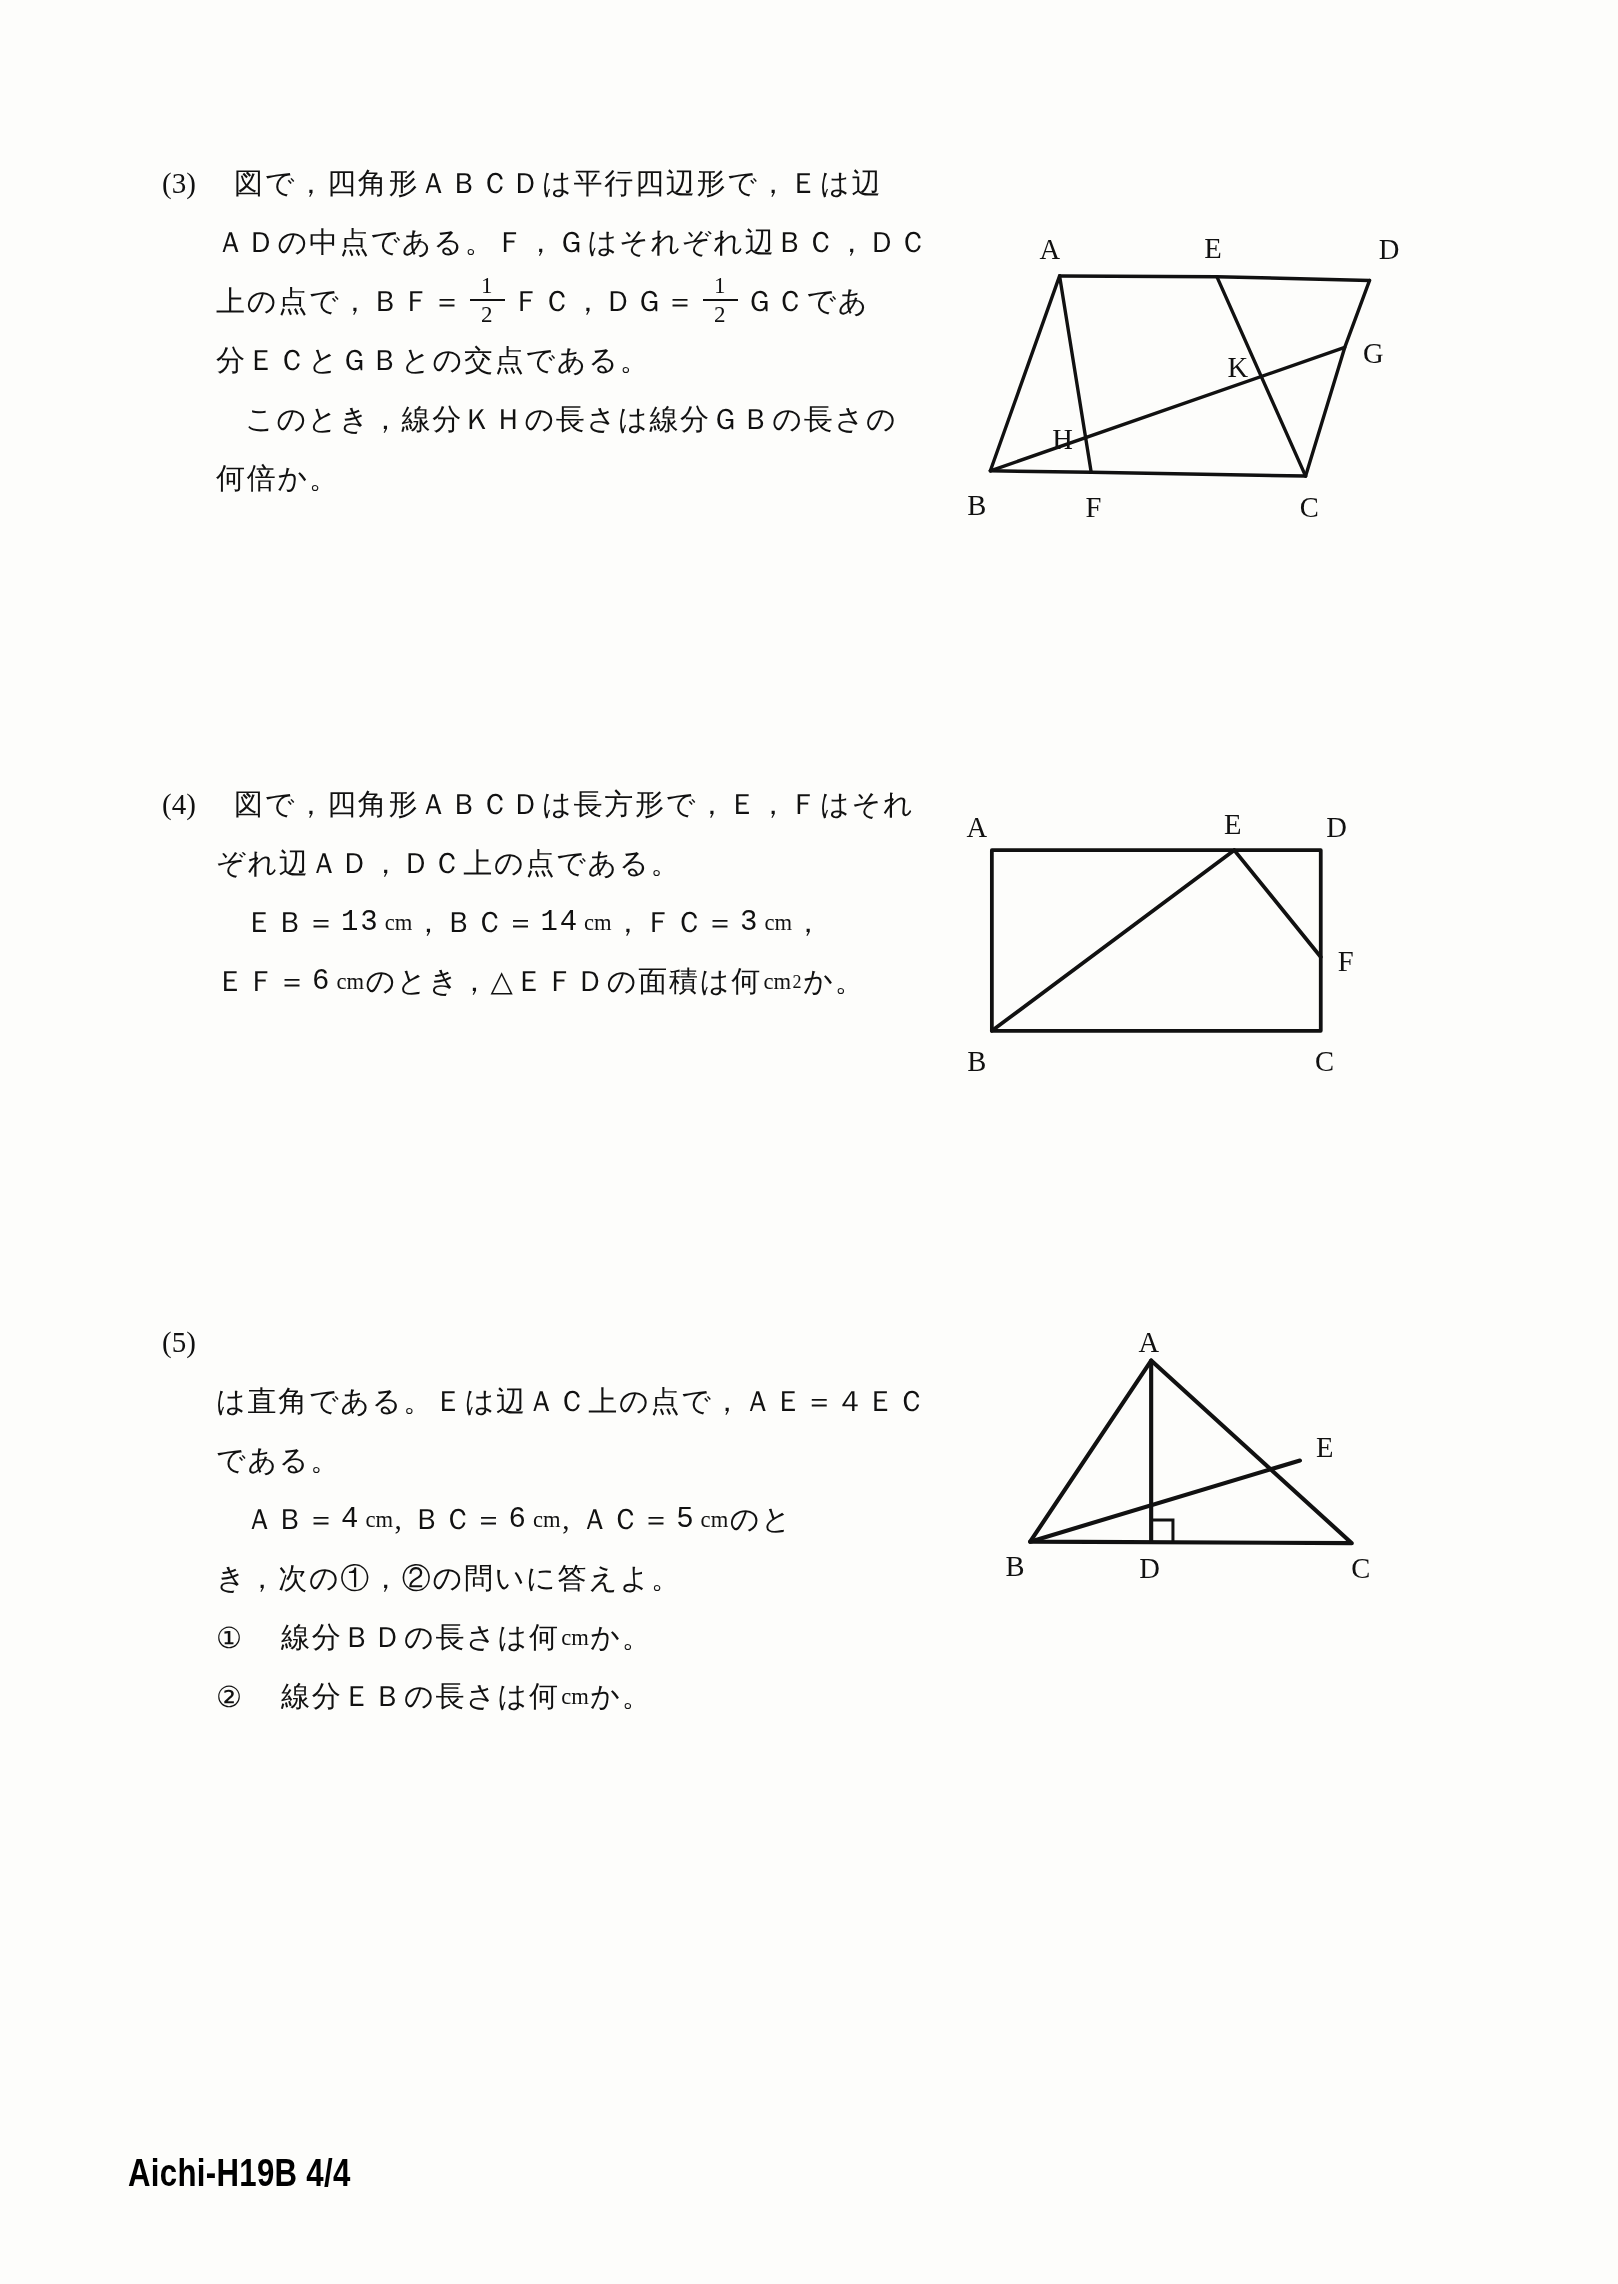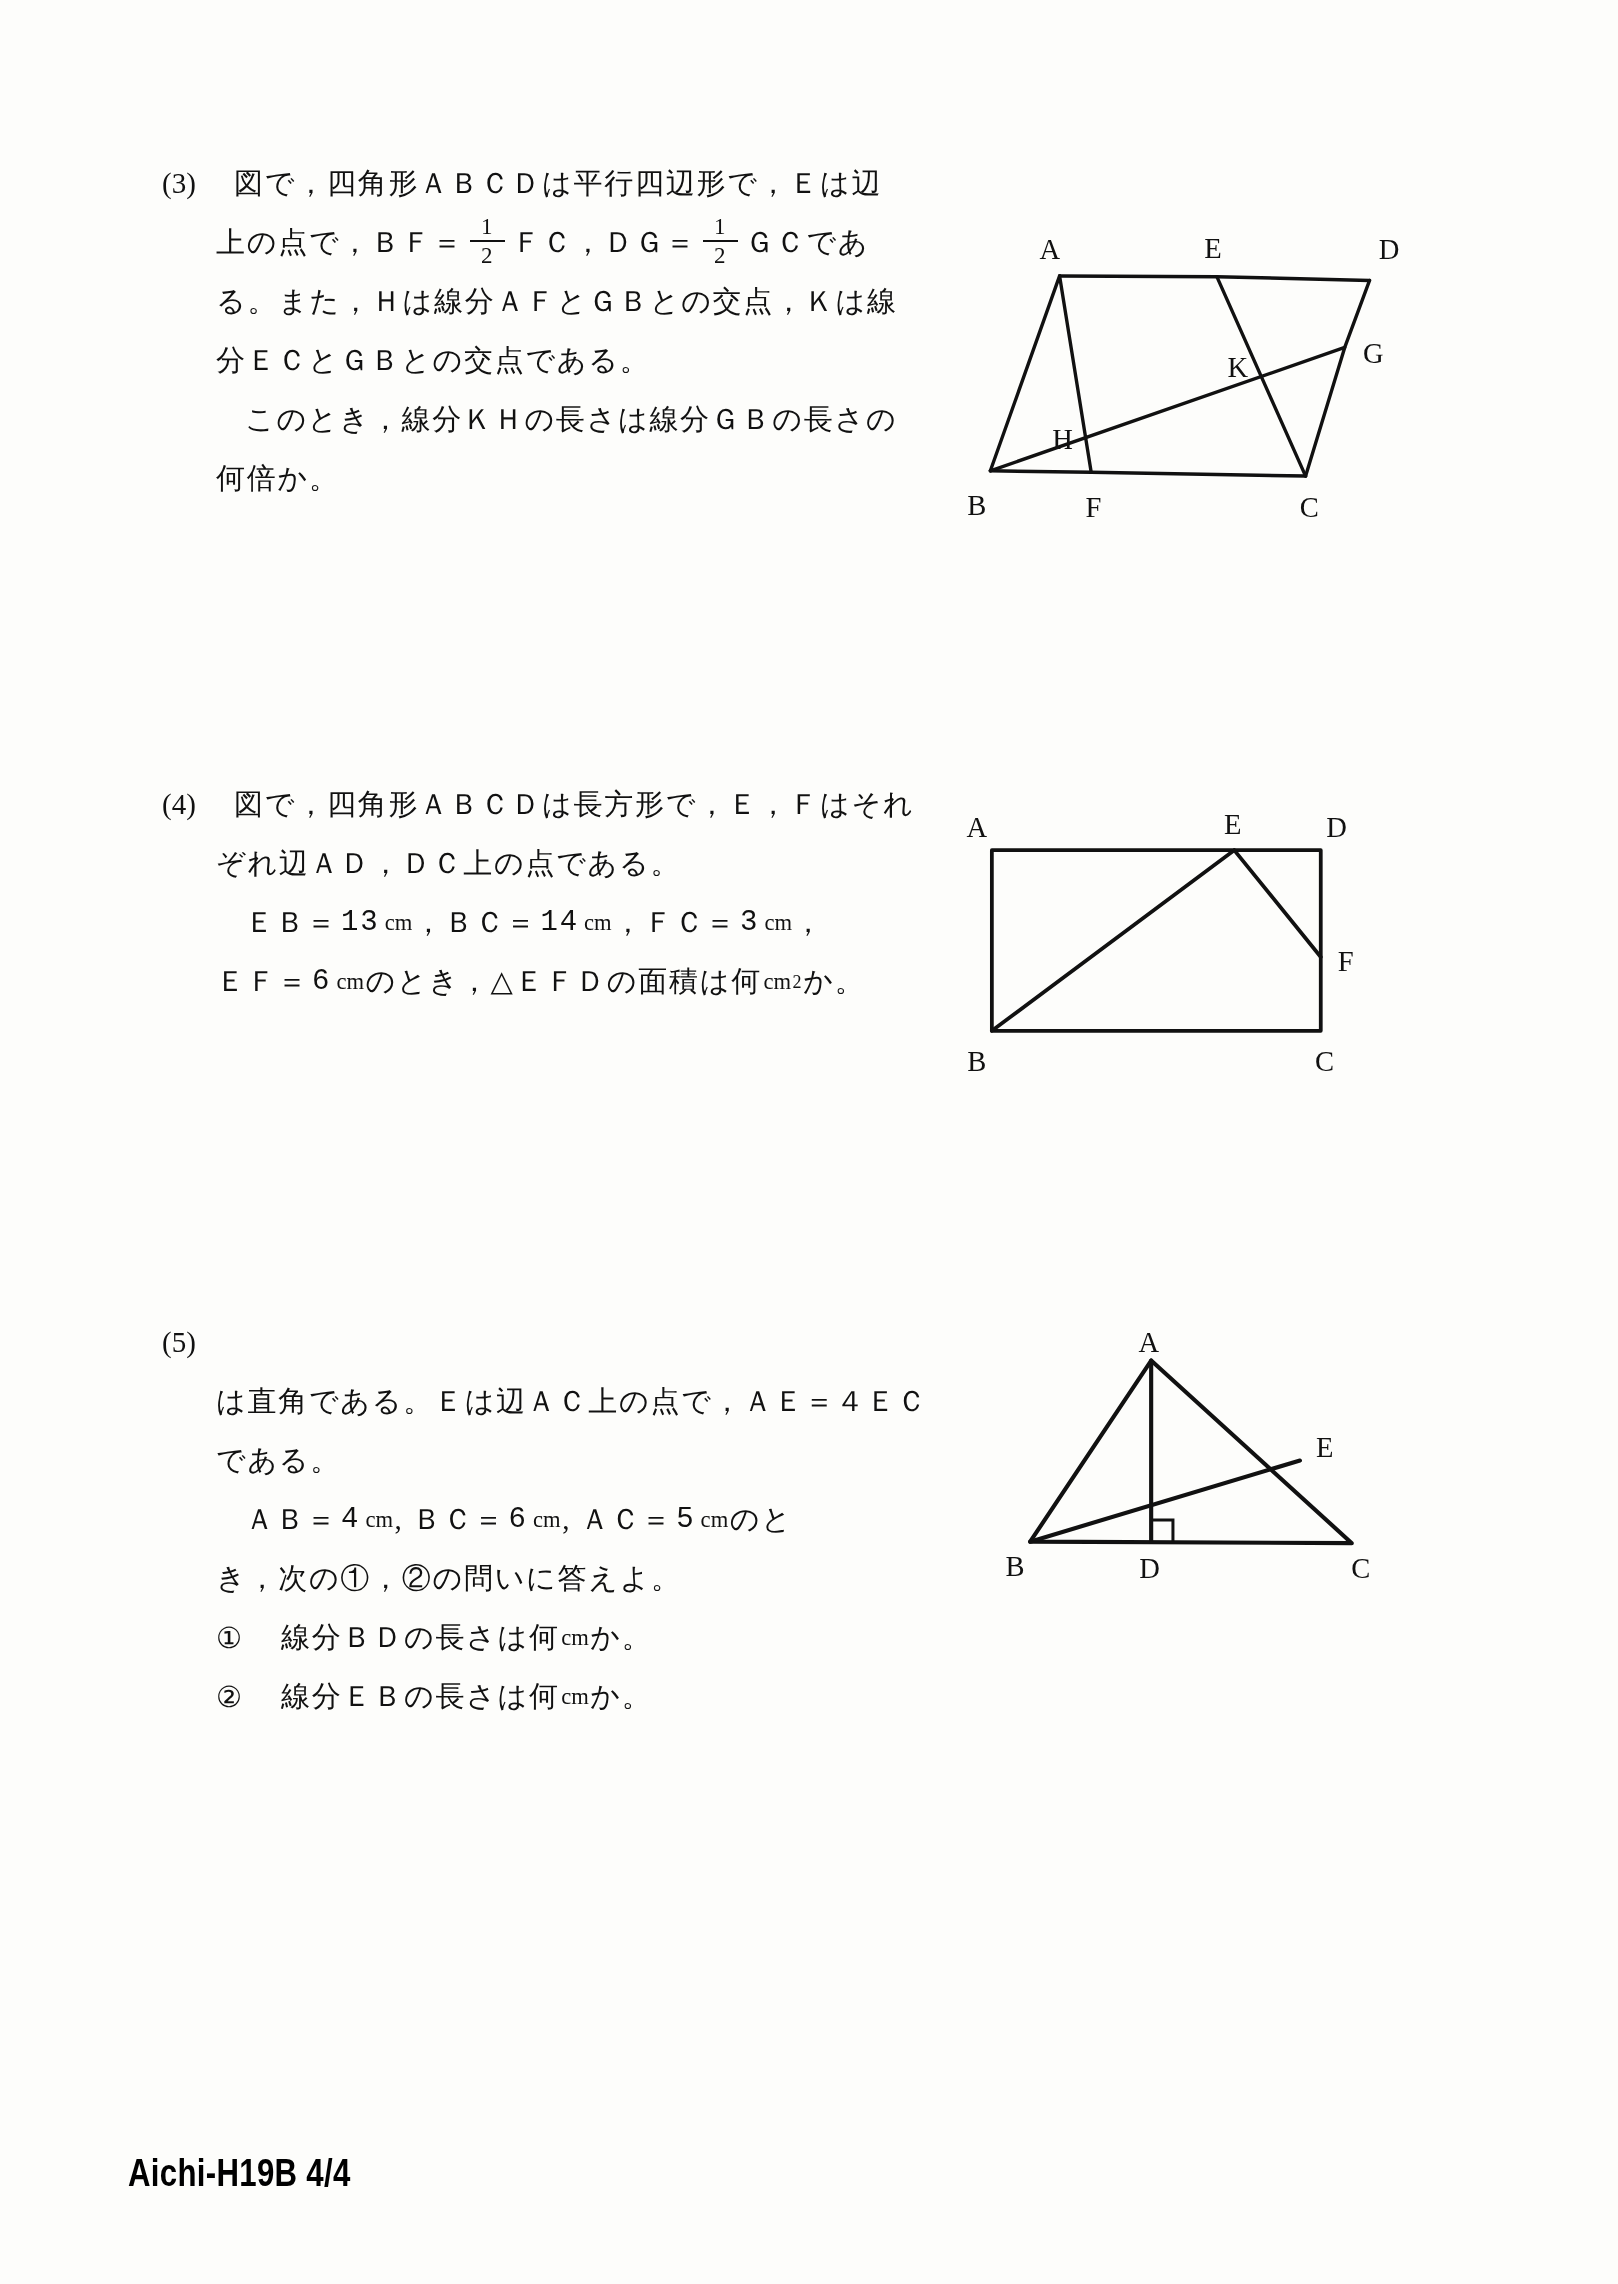--- a/index.html
+++ b/index.html
@@ -125,40 +125,40 @@
 <div class="page">
 
   <div class="problem" style="left:162px; top:154px;">
     <div class="prob-text">
 
       <div class="line">
         <span class="marker">(3)</span>
         <span class="body-seg">図で，四角形ＡＢＣＤは平行四辺形で，Ｅは辺</span>
       </div>
 
+      <div class="line indent">
+        <span class="body-seg">ＡＤの中点である。Ｆ，Ｇはそれぞれ辺ＢＣ，ＤＣ</span>
+      </div>
 
       <div class="line indent">
         <span class="body-seg">上の点で，ＢＦ＝</span>
         <span class="frac">
           <span class="num">1</span>
           <span class="bar"></span>
           <span class="den">2</span>
         </span>
         <span class="body-seg">ＦＣ，ＤＧ＝</span>
         <span class="frac">
           <span class="num">1</span>
           <span class="bar"></span>
           <span class="den">2</span>
         </span>
         <span class="body-seg">ＧＣであ</span>
       </div>
 
-      <div class="line indent">
-        <span class="body-seg">る。また，Ｈは線分ＡＦとＧＢとの交点，Ｋは線</span>
-      </div>
 
       <div class="line indent">
         <span class="body-seg">分ＥＣとＧＢとの交点である。</span>
       </div>
 
       <div class="line indent2">
         <span class="body-seg">このとき，線分ＫＨの長さは線分ＧＢの長さの</span>
       </div>
 
       <div class="line indent">

